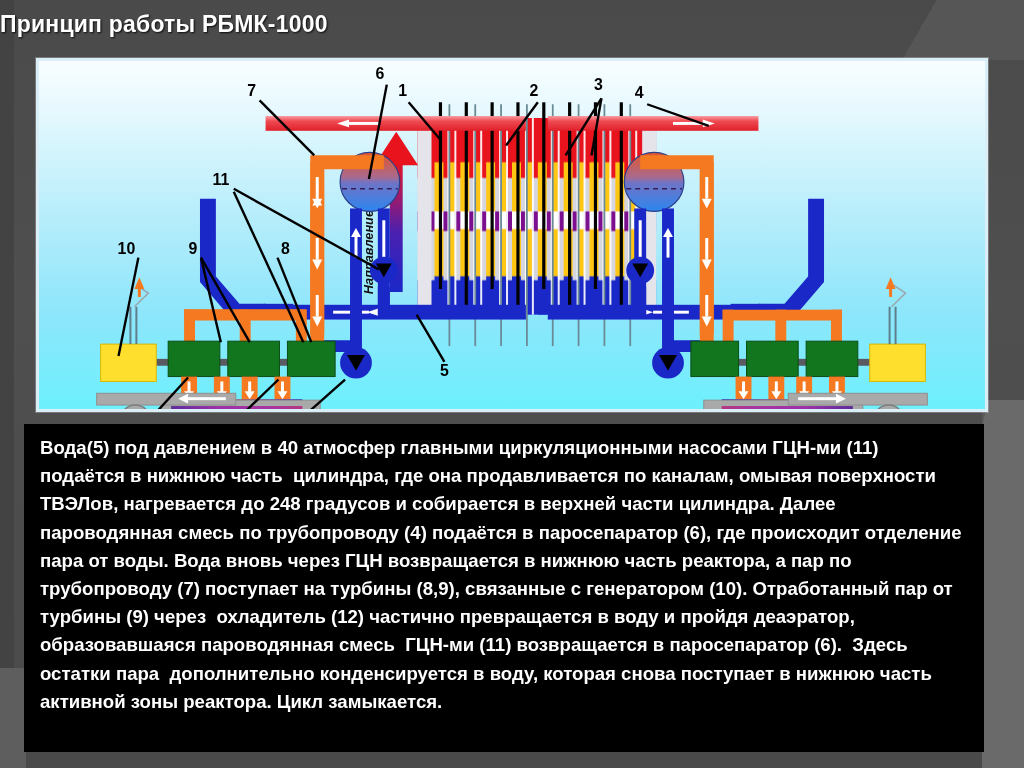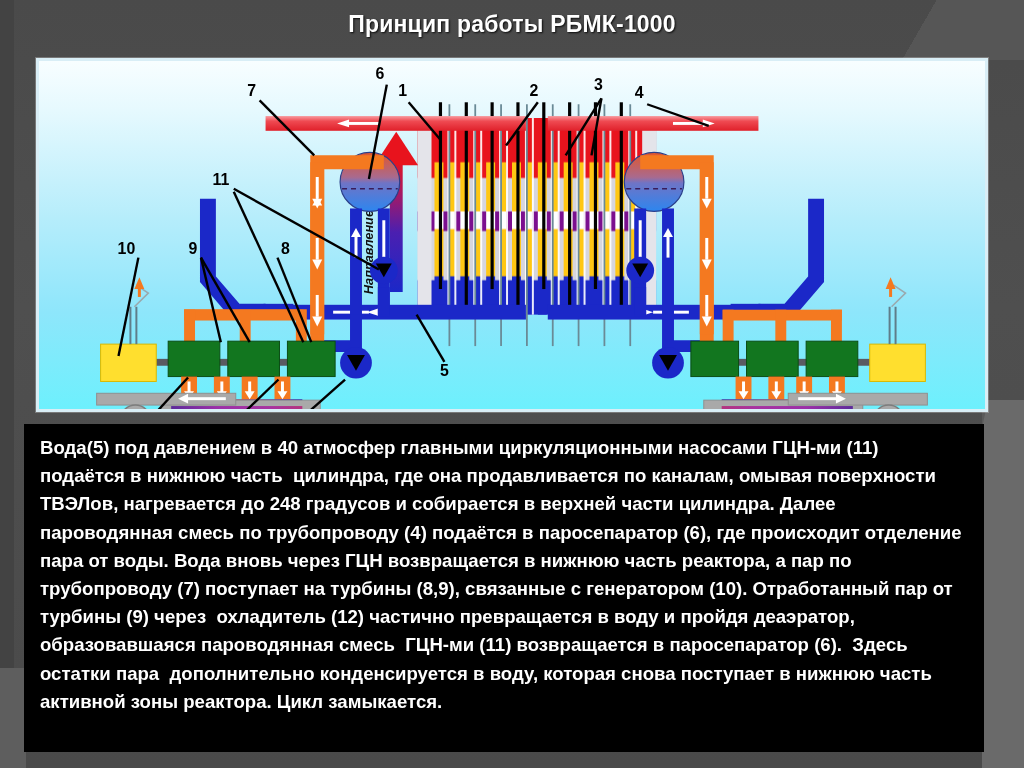--- a/index.html
+++ b/index.html
@@ -33,21 +33,21 @@
     background: #5e5e5e;
   }
   .bg-left-strip {
     position: absolute; left: 0; top: 0; width: 14px; height: 768px;
     background: #434343;
   }
 
   
   .title-bar {
     position: absolute; left: 0; top: 0; width: 1024px; height: 48px;
-    display: flex; align-items: center; justify-content: center;
+    display: flex; align-items: center; 
   }
   .title-text {
     color: #ffffff;
     font-size: 23px;
     font-weight: bold;
     letter-spacing: .2px;
     text-shadow: 1px 1px 2px rgba(0,0,0,.85);
     font-family: "Liberation Sans", sans-serif;
   }
 

